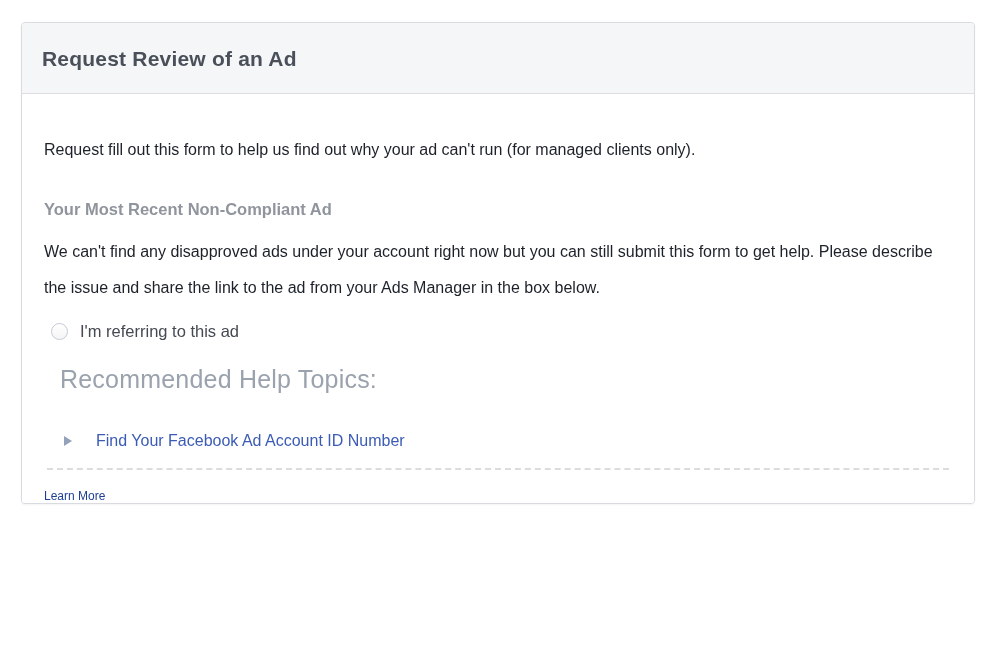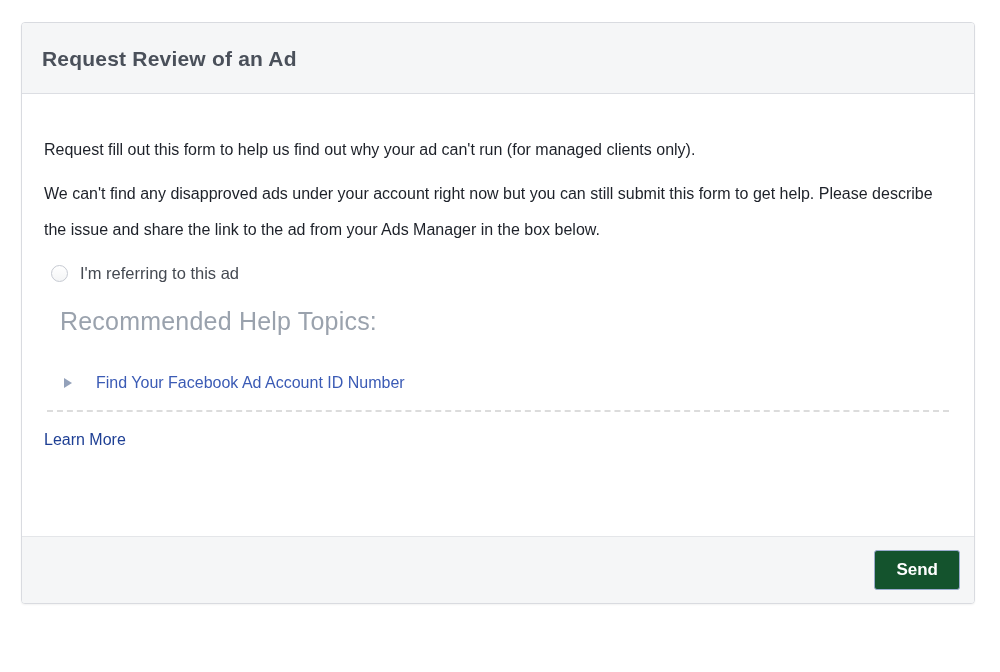--- a/index.html
+++ b/index.html
@@ -8,21 +8,21 @@
     height: 672px;
     background: #ffffff;
     font-family: "Liberation Sans", sans-serif;
     -webkit-font-smoothing: antialiased;
   }
   .card {
     position: absolute;
     left: 21px;
     top: 22px;
     width: 954px;
-    height: 582px;
+    height: 482px;
     background: #ffffff;
     border: 1px solid #d9dbe0;
     border-radius: 4px;
     box-shadow: 0 1px 2px rgba(0,0,0,0.05);
     display: flex;
     flex-direction: column;
     overflow: hidden;
   }
   .card-header {
     background: #f5f6f7;
@@ -112,21 +112,21 @@
     cursor: pointer;
   }
   .dashed-divider {
     margin: 18px 3px 0 3px;
     border-top: 2px dashed #dcdcdc;
     height: 0;
   }
   .learn-more {
     display: inline-block;
     margin-top: 19px;
-    font-size: 16px;
+    font-size: 12px;
     color: #1e3f94;
     text-decoration: none;
     cursor: pointer;
   }
   .card-footer {
     flex: 0 0 auto;
     height: 67px;
     background: #f5f6f7;
     border-top: 1px solid #e4e6e9;
     display: flex;
@@ -152,20 +152,21 @@
 <div class="card">
 
   <div class="card-header">
     <div class="card-title">Request Review of an Ad</div>
   </div>
 
   <div class="card-body">
 
     <div class="intro-text">Request fill out this form to help us find out why your ad can't run (for managed clients only).</div>
 
+    <div class="muted-heading section-heading">Your Most Recent Non-Compliant Ad</div>
 
     <div class="section-body">We can't find any disapproved ads under your account right now but you can still submit this form to get help. Please describe the issue and share the link to the ad from your Ads Manager in the box below.</div>
 
 
     <div class="radio-group">
       <div class="radio-row">
         <span class="radio-circle"></span>
         <span class="radio-label">I'm referring to this ad</span>
       </div>
     </div>

